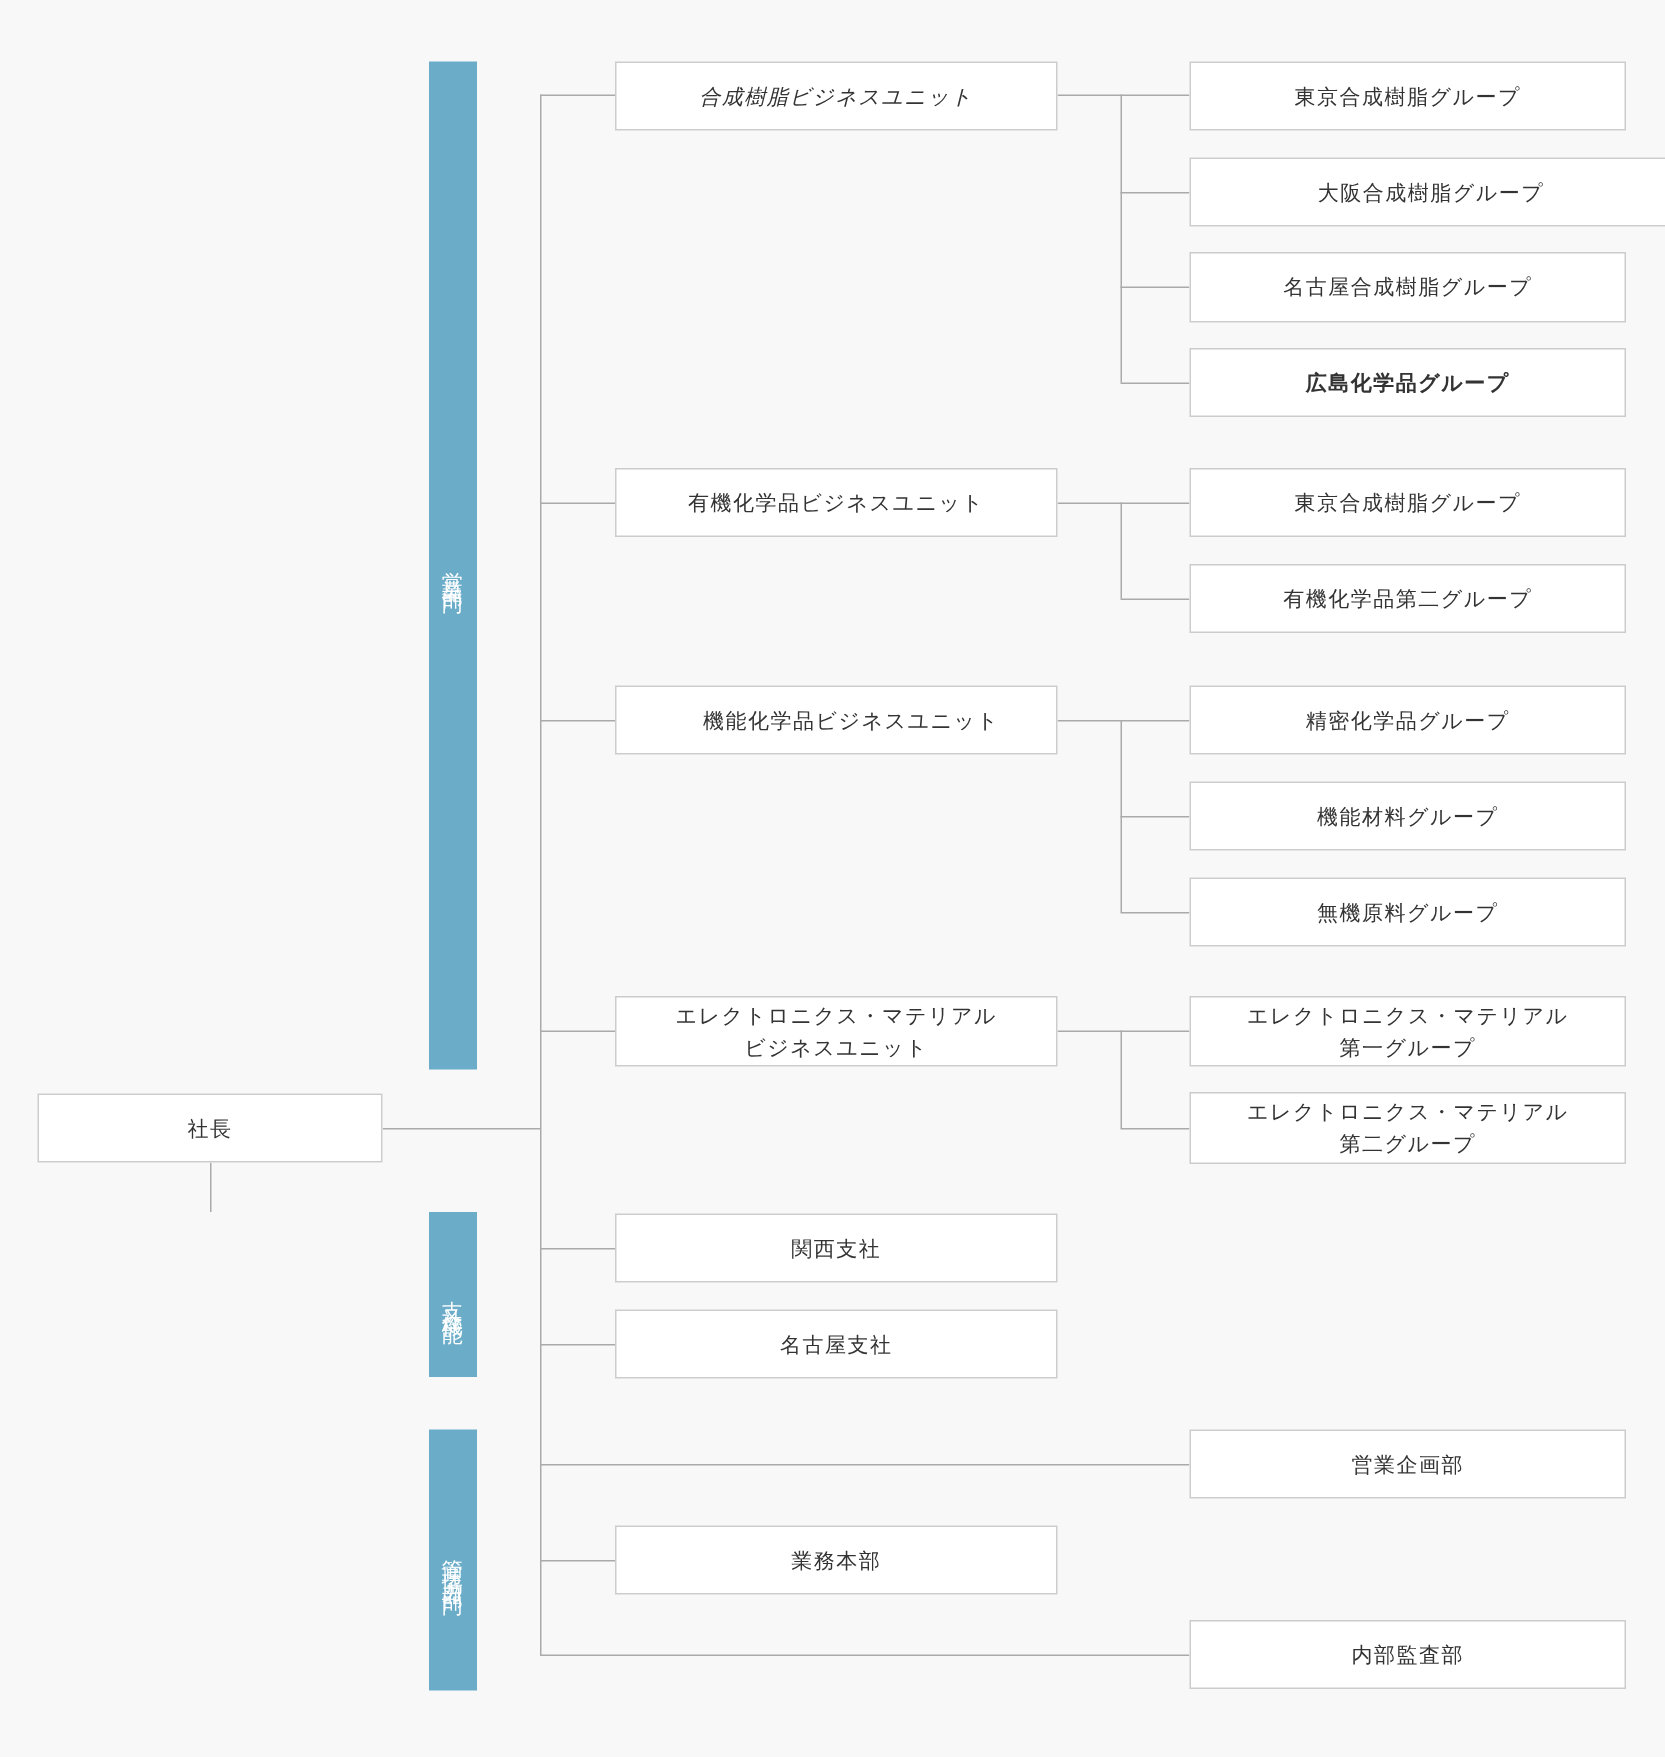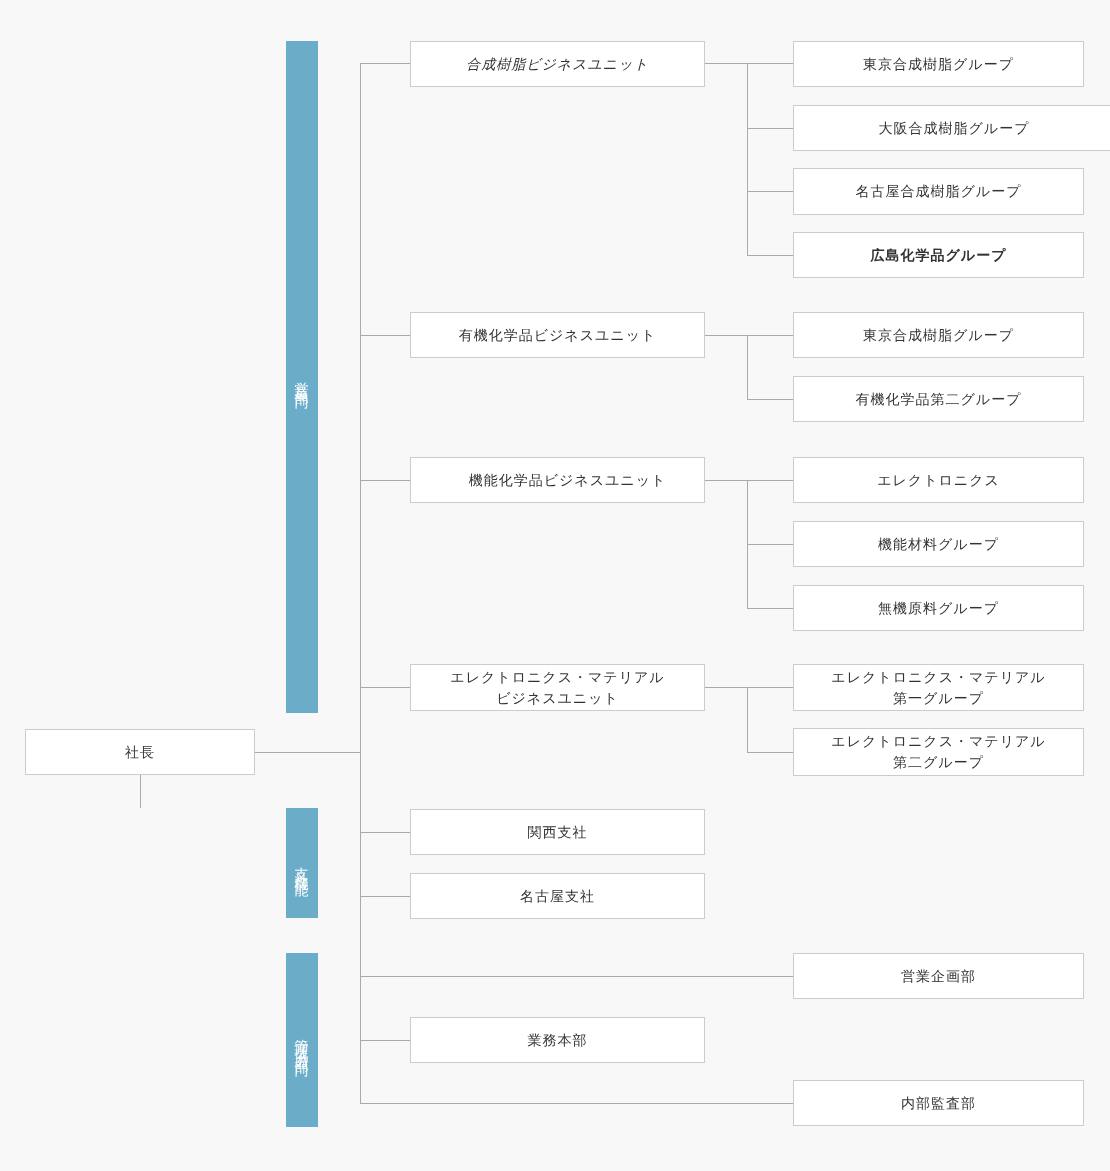--- a/index.html
+++ b/index.html
@@ -91,21 +91,21 @@
     <div class="box" style="left: 25px; top: 729px; width: 230px; height: 46px;">社長</div>
     <div class="box" style="left: 410px; top: 41px; width: 295px; height: 46px; font-style: italic;">合成樹脂ビジネスユニット</div>
     <div class="box" style="left: 793px; top: 41px; width: 291px; height: 46px;">東京合成樹脂グループ</div>
     <div class="box" style="left: 793px; top: 105px; width: 322px; height: 46px;">大阪合成樹脂グループ</div>
     <div class="box" style="left: 793px; top: 168px; width: 291px; height: 47px;">名古屋合成樹脂グループ</div>
     <div class="box" style="left: 793px; top: 232px; width: 291px; height: 46px; font-weight: bold;">広島化学品グループ</div>
     <div class="box" style="left: 410px; top: 312px; width: 295px; height: 46px;">有機化学品ビジネスユニット</div>
     <div class="box" style="left: 793px; top: 312px; width: 291px; height: 46px;">東京合成樹脂グループ</div>
     <div class="box" style="left: 793px; top: 376px; width: 291px; height: 46px;">有機化学品第二グループ</div>
     <div class="box" style="left: 410px; top: 457px; width: 295px; height: 46px; padding-left: 20px;">機能化学品ビジネスユニット</div>
-    <div class="box" style="left: 793px; top: 457px; width: 291px; height: 46px;">エレクトロニクス</div>
+    <div class="box" style="left: 793px; top: 457px; width: 291px; height: 46px;">精密化学品グループ</div>
     <div class="box" style="left: 793px; top: 521px; width: 291px; height: 46px;">機能材料グループ</div>
     <div class="box" style="left: 793px; top: 585px; width: 291px; height: 46px;">無機原料グループ</div>
     <div class="box" style="left: 410px; top: 664px; width: 295px; height: 47px;">エレクトロニクス・マテリアル
 ビジネスユニット</div>
     <div class="box" style="left: 793px; top: 664px; width: 291px; height: 47px;">エレクトロニクス・マテリアル
 第一グループ</div>
     <div class="box" style="left: 793px; top: 728px; width: 291px; height: 48px;">エレクトロニクス・マテリアル
 第二グループ</div>
     <div class="box" style="left: 410px; top: 809px; width: 295px; height: 46px;">関西支社</div>
     <div class="box" style="left: 410px; top: 873px; width: 295px; height: 46px;">名古屋支社</div>

